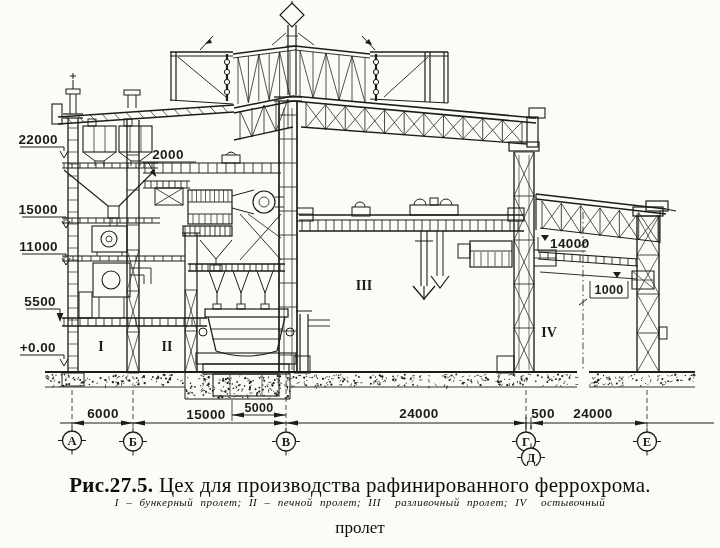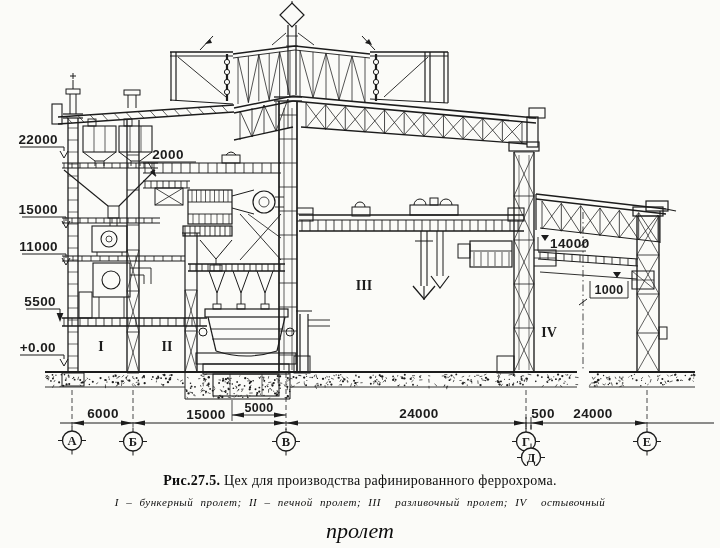--- a/index.html
+++ b/index.html
@@ -6,24 +6,24 @@
   body{width:720px;height:548px;background:#fbfbf8;position:relative;overflow:hidden;
        font-family:"Liberation Serif", serif;color:#111;}
   svg{position:absolute;left:0;top:0;}
   .dimtxt{font-family:"Liberation Sans", sans-serif;font-size:13.5px;font-weight:700;
           letter-spacing:.4px;fill:#1c1c1c;}
   .dimsm{font-family:"Liberation Sans", sans-serif;font-size:12.5px;font-weight:700;
          letter-spacing:.3px;fill:#1c1c1c;}
   .baytxt{font-family:"Liberation Serif", serif;font-size:14px;font-weight:600;fill:#1c1c1c;}
   .axtxt{font-family:"Liberation Serif", serif;font-size:12.5px;font-weight:700;fill:#1c1c1c;}
   .cap{position:absolute;left:0;right:0;text-align:center;color:#0d0d0d;}
-  .cap1{top:473px;font-size:14px;letter-spacing:.3px;}
+  .cap1{top:473px;font-size:21px;letter-spacing:.3px;}
   .cap1 b{font-weight:700;}
   .cap2{top:496px;font-size:11px;font-style:italic;letter-spacing:.5px;word-spacing:4px;}
-  .cap3{top:518px;font-size:22px;font-style:italic;}
+  .cap3{top:518px;font-size:17px;}
 </style>
 </head>
 <body>
 
 <svg id="dwg" width="720" height="466" viewBox="0 0 720 466">
   <g id="g-ground">
       <path d="M45 372 H577 M589 372 H695" fill="none" stroke="#1c1c1c" stroke-width="1.8"></path>
       <path d="M45 387 H185 M290 387 H577 M589 387 H695" fill="none" stroke="#1c1c1c" stroke-width="0.9"></path>
       <path d="M185 373 V399 H290 V373" fill="none" stroke="#1c1c1c" stroke-width="1"></path>
       <line x1="129.1545252688229" y1="379.3794867079705" x2="128.22960615923702" y2="380.9464261004351" stroke="#1c1c1c" stroke-width="0.7"></line>

